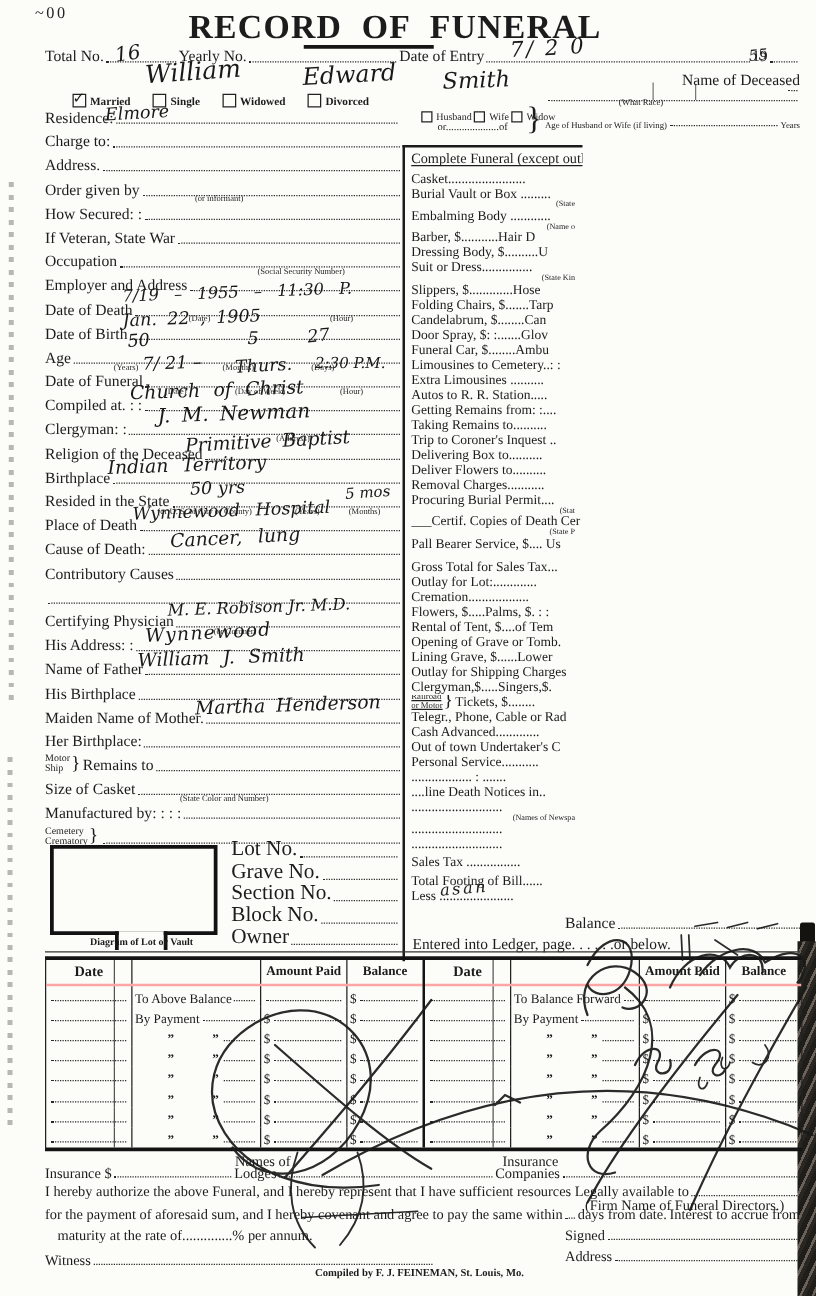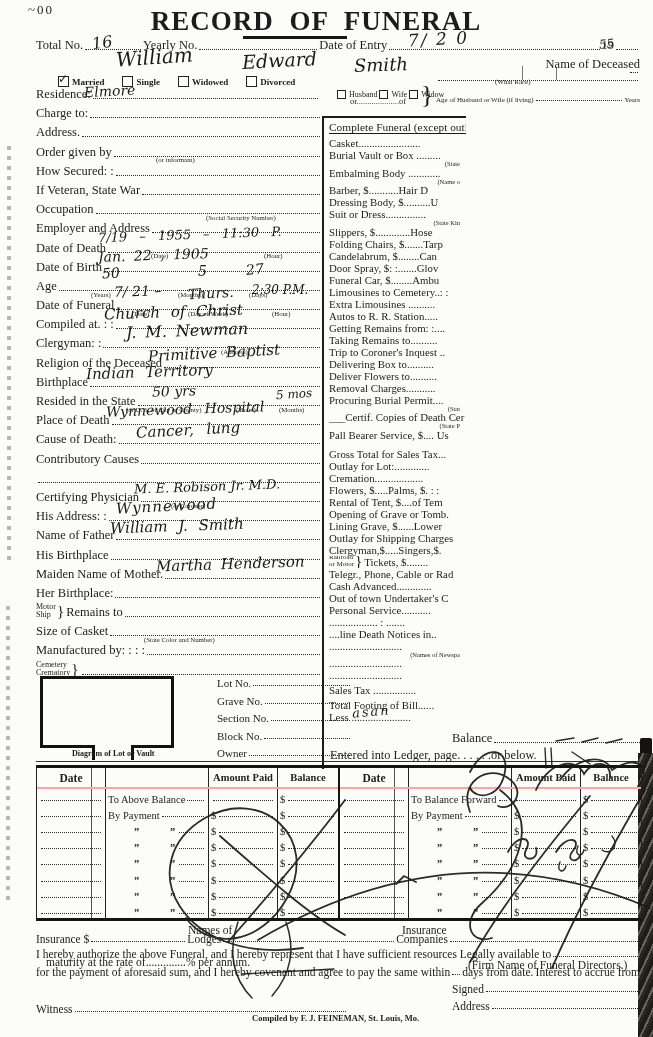--- a/index.html
+++ b/index.html
@@ -32,28 +32,28 @@
   .brace{font-size:15px;margin:0 2px 0 1px;}
   
   #charges{position:absolute;left:322px;top:116px;width:137px;height:648px;
            border-left:2px solid #1b1b1b;border-top:2px solid #1b1b1b;
            padding:3px 0 0 5px;font-size:10.8px;overflow:hidden;white-space:nowrap;}
   #charges .ch{font-size:11.4px;height:16px;text-decoration:underline;text-underline-offset:2px;}
   #charges .ci{height:12px;overflow:hidden;}
   #charges .cs{height:5.5px;font-size:6.5px;line-height:5px;text-align:right;padding-right:6px;}
   #charges .cg{height:7px;} #charges .cg2{height:3px;}
   .cb2{display:flex;align-items:center;}
-  .cb2 .stacklbl{font-size:7px;line-height:7px;}
+  .cb2 .stacklbl{font-size:7px;line-height:7px;text-decoration:underline;}
   
   .lotbox{position:absolute;left:40px;top:676px;width:128px;height:66px;border:3px solid #121212;}
   .lotbox .notch{position:absolute;left:52px;bottom:-3px;width:36px;height:3px;background:#fcfcf9;}
   .lotbox .stub{position:absolute;bottom:-15px;width:3px;height:15px;background:#121212;}
   .lotbox .s1{left:49px;} .lotbox .s2{left:88px;}
   .lotcap{position:absolute;left:72px;top:749px;font-size:8px;font-weight:bold;}
-  #lot-fields{position:absolute;left:185px;top:672px;width:135px;font-size:11px;margin-left:32px;}
+  #lot-fields{position:absolute;left:185px;top:672px;width:135px;font-size:17px;}
   #lot-fields .dotrow{height:17.4px;}
   
   .balrow{position:absolute;left:452px;top:731px;width:190px;font-size:12.5px;}
   .entered{position:absolute;left:330px;top:748px;font-size:12.3px;}
   
   .rule{position:absolute;left:36px;top:761px;width:604px;height:1px;background:#333;}
   #ledger{position:absolute;left:36px;top:765px;width:604px;display:flex;
           border-top:3px solid #141414;border-bottom:3px solid #141414;
           border-left:1.5px solid #222;border-right:1.5px solid #222;}
   .ltable{flex:1 1 50%;} .ltable.right{border-left:2px solid #141414;}
@@ -708,21 +708,21 @@
     <span class="dots"></span>
   </div>
   <div class="foot tiny" style="left:468px;top:959px;">(Firm Name of Funeral Directors.)</div>
   <div class="foot dotrow" style="left:36px;top:966px;width:604px;">
     <span class="lbl">for the payment of aforesaid sum, and I hereby covenant and agree to pay the same within</span>
     <span class="dots"></span>
     <span class="lbl">days from date.</span>
     <span style="width:10px;"></span>
     <span class="lbl">Interest to accrue from</span>
   </div>
-  <div class="foot" style="left:36px;top:956px;padding-left:10px;">maturity at the rate of..............% per annum.</div>
+  <div class="foot" style="left:36px;top:983px;padding-left:10px;">maturity at the rate of..............% per annum.</div>
   <div class="foot dotrow" style="left:452px;top:983px;width:188px;">
     <span class="lbl">Signed</span>
     <span class="dots"></span>
   </div>
   <div class="foot dotrow" style="left:36px;top:1003px;width:312px;">
     <span class="lbl">Witness</span>
     <span class="dots"></span>
   </div>
   <div class="foot dotrow" style="left:452px;top:1000px;width:188px;">
     <span class="lbl">Address</span>

